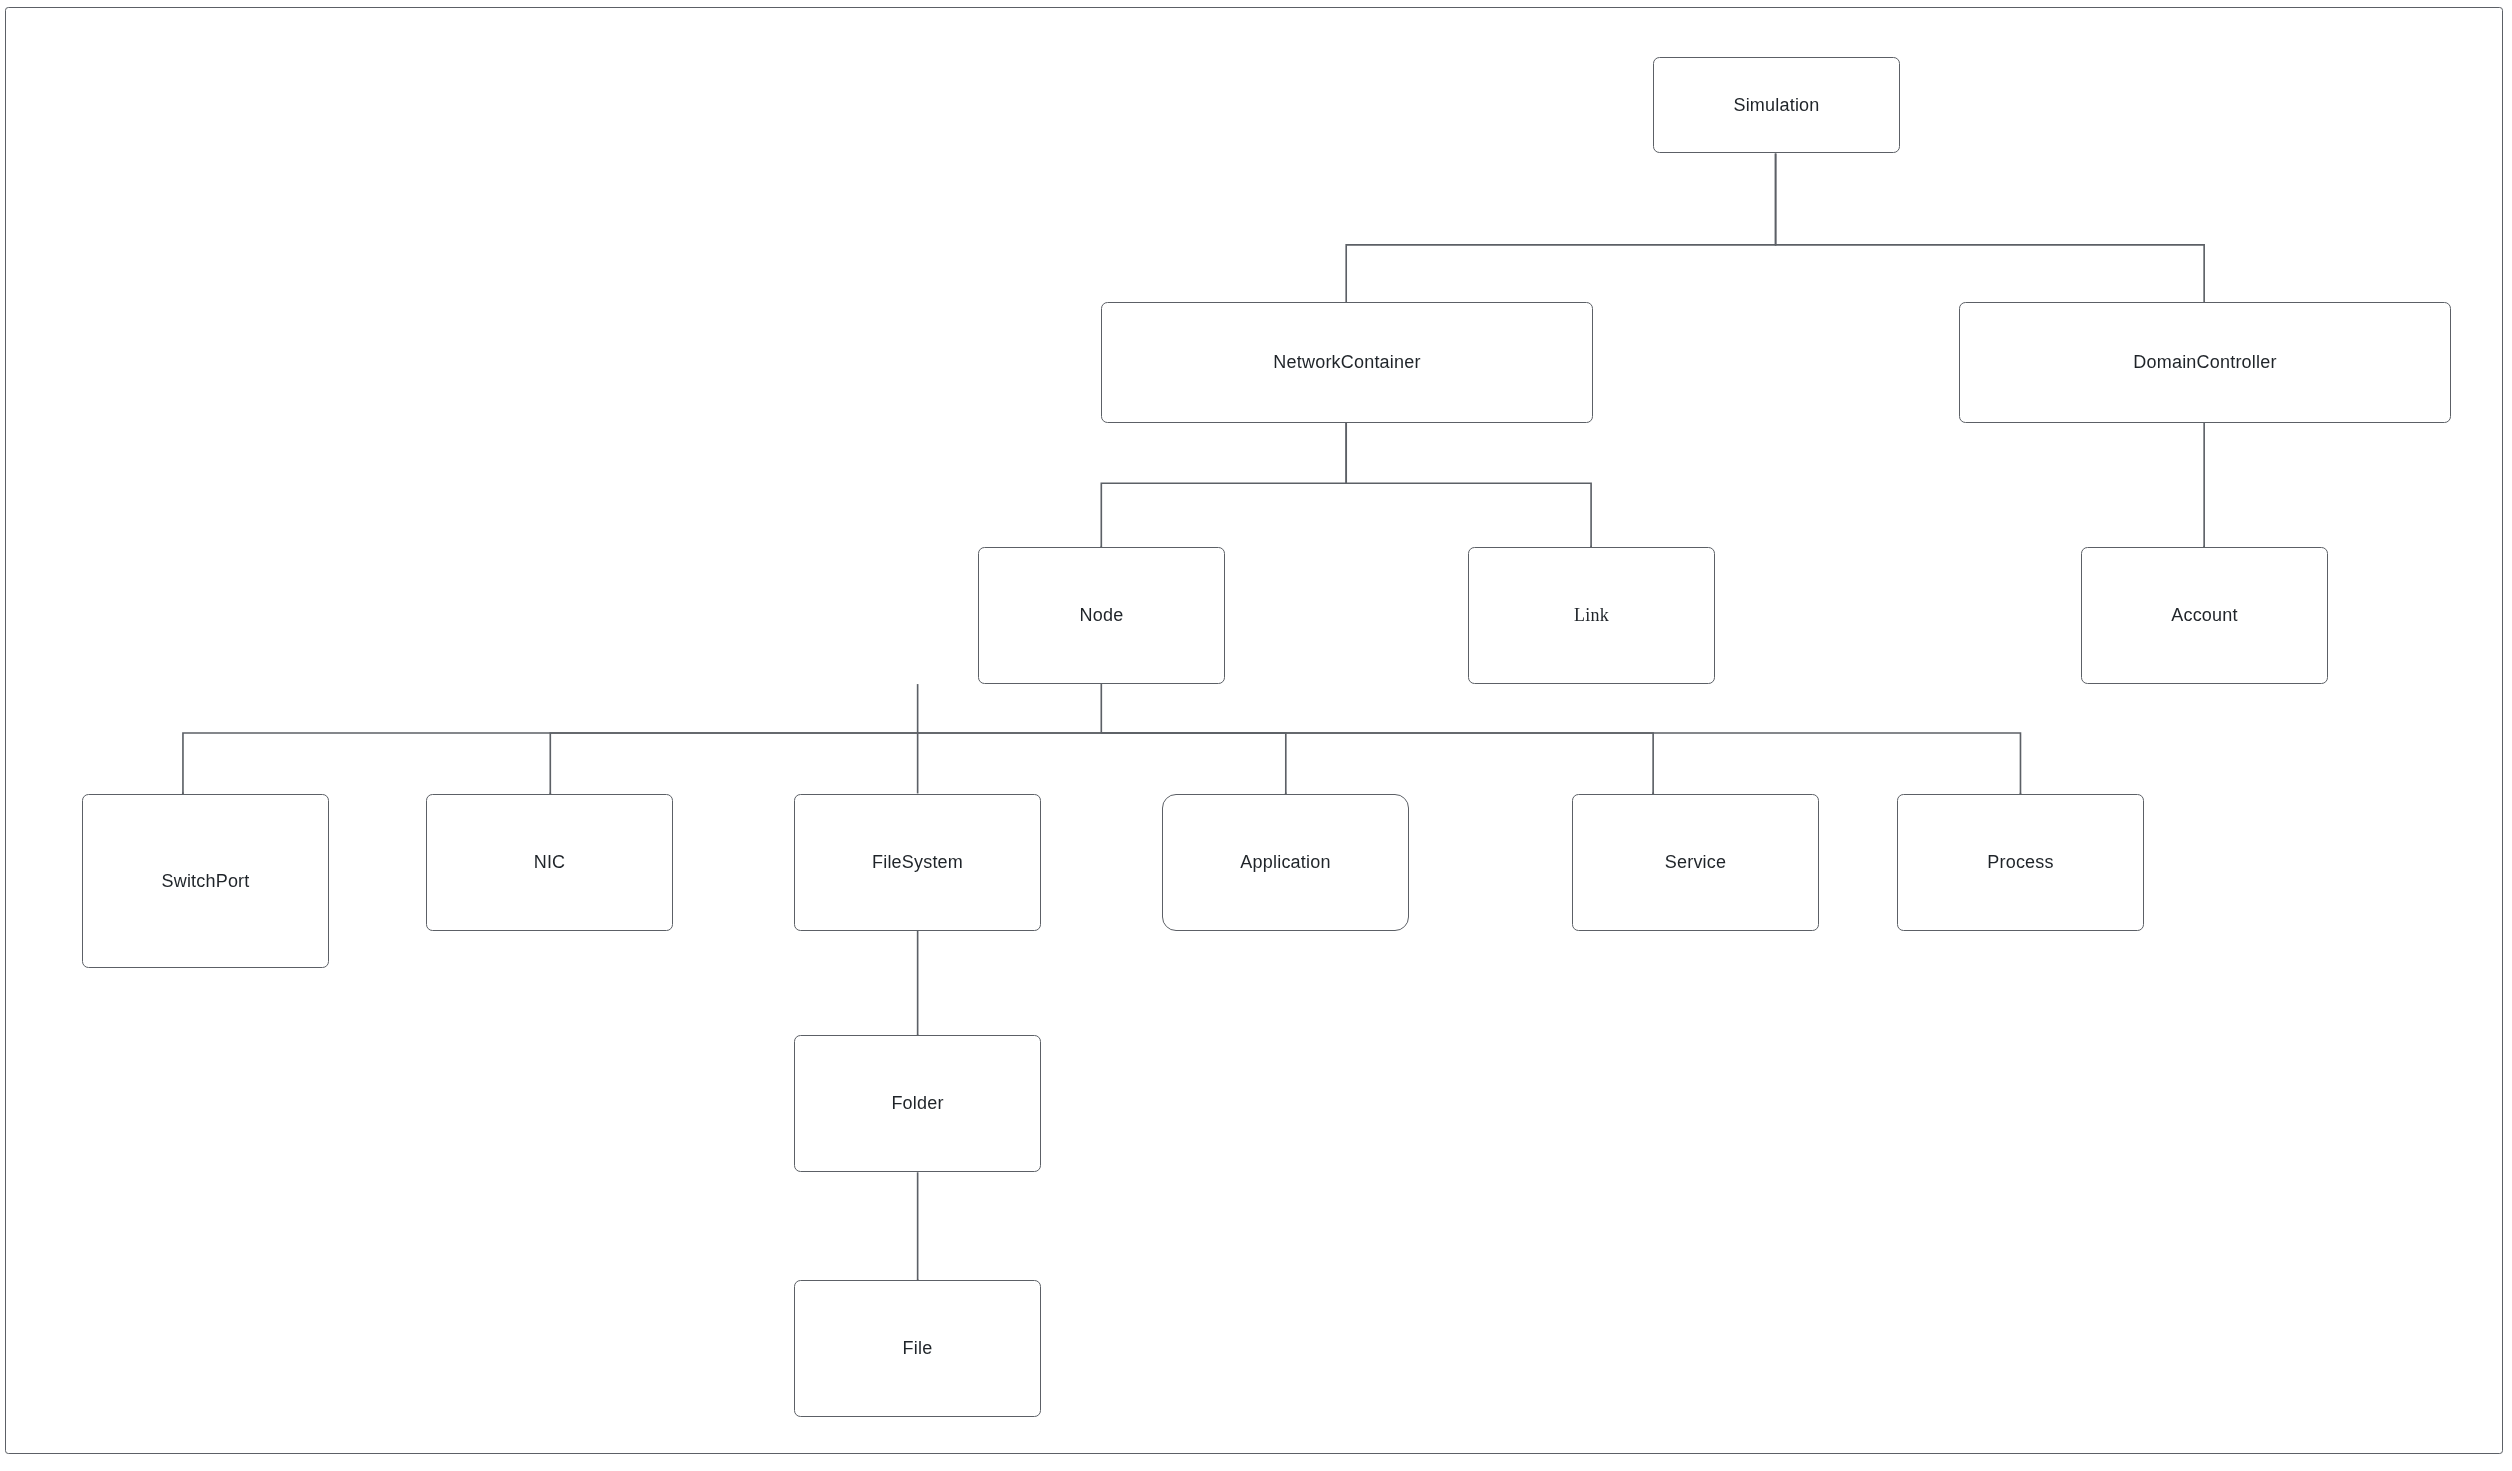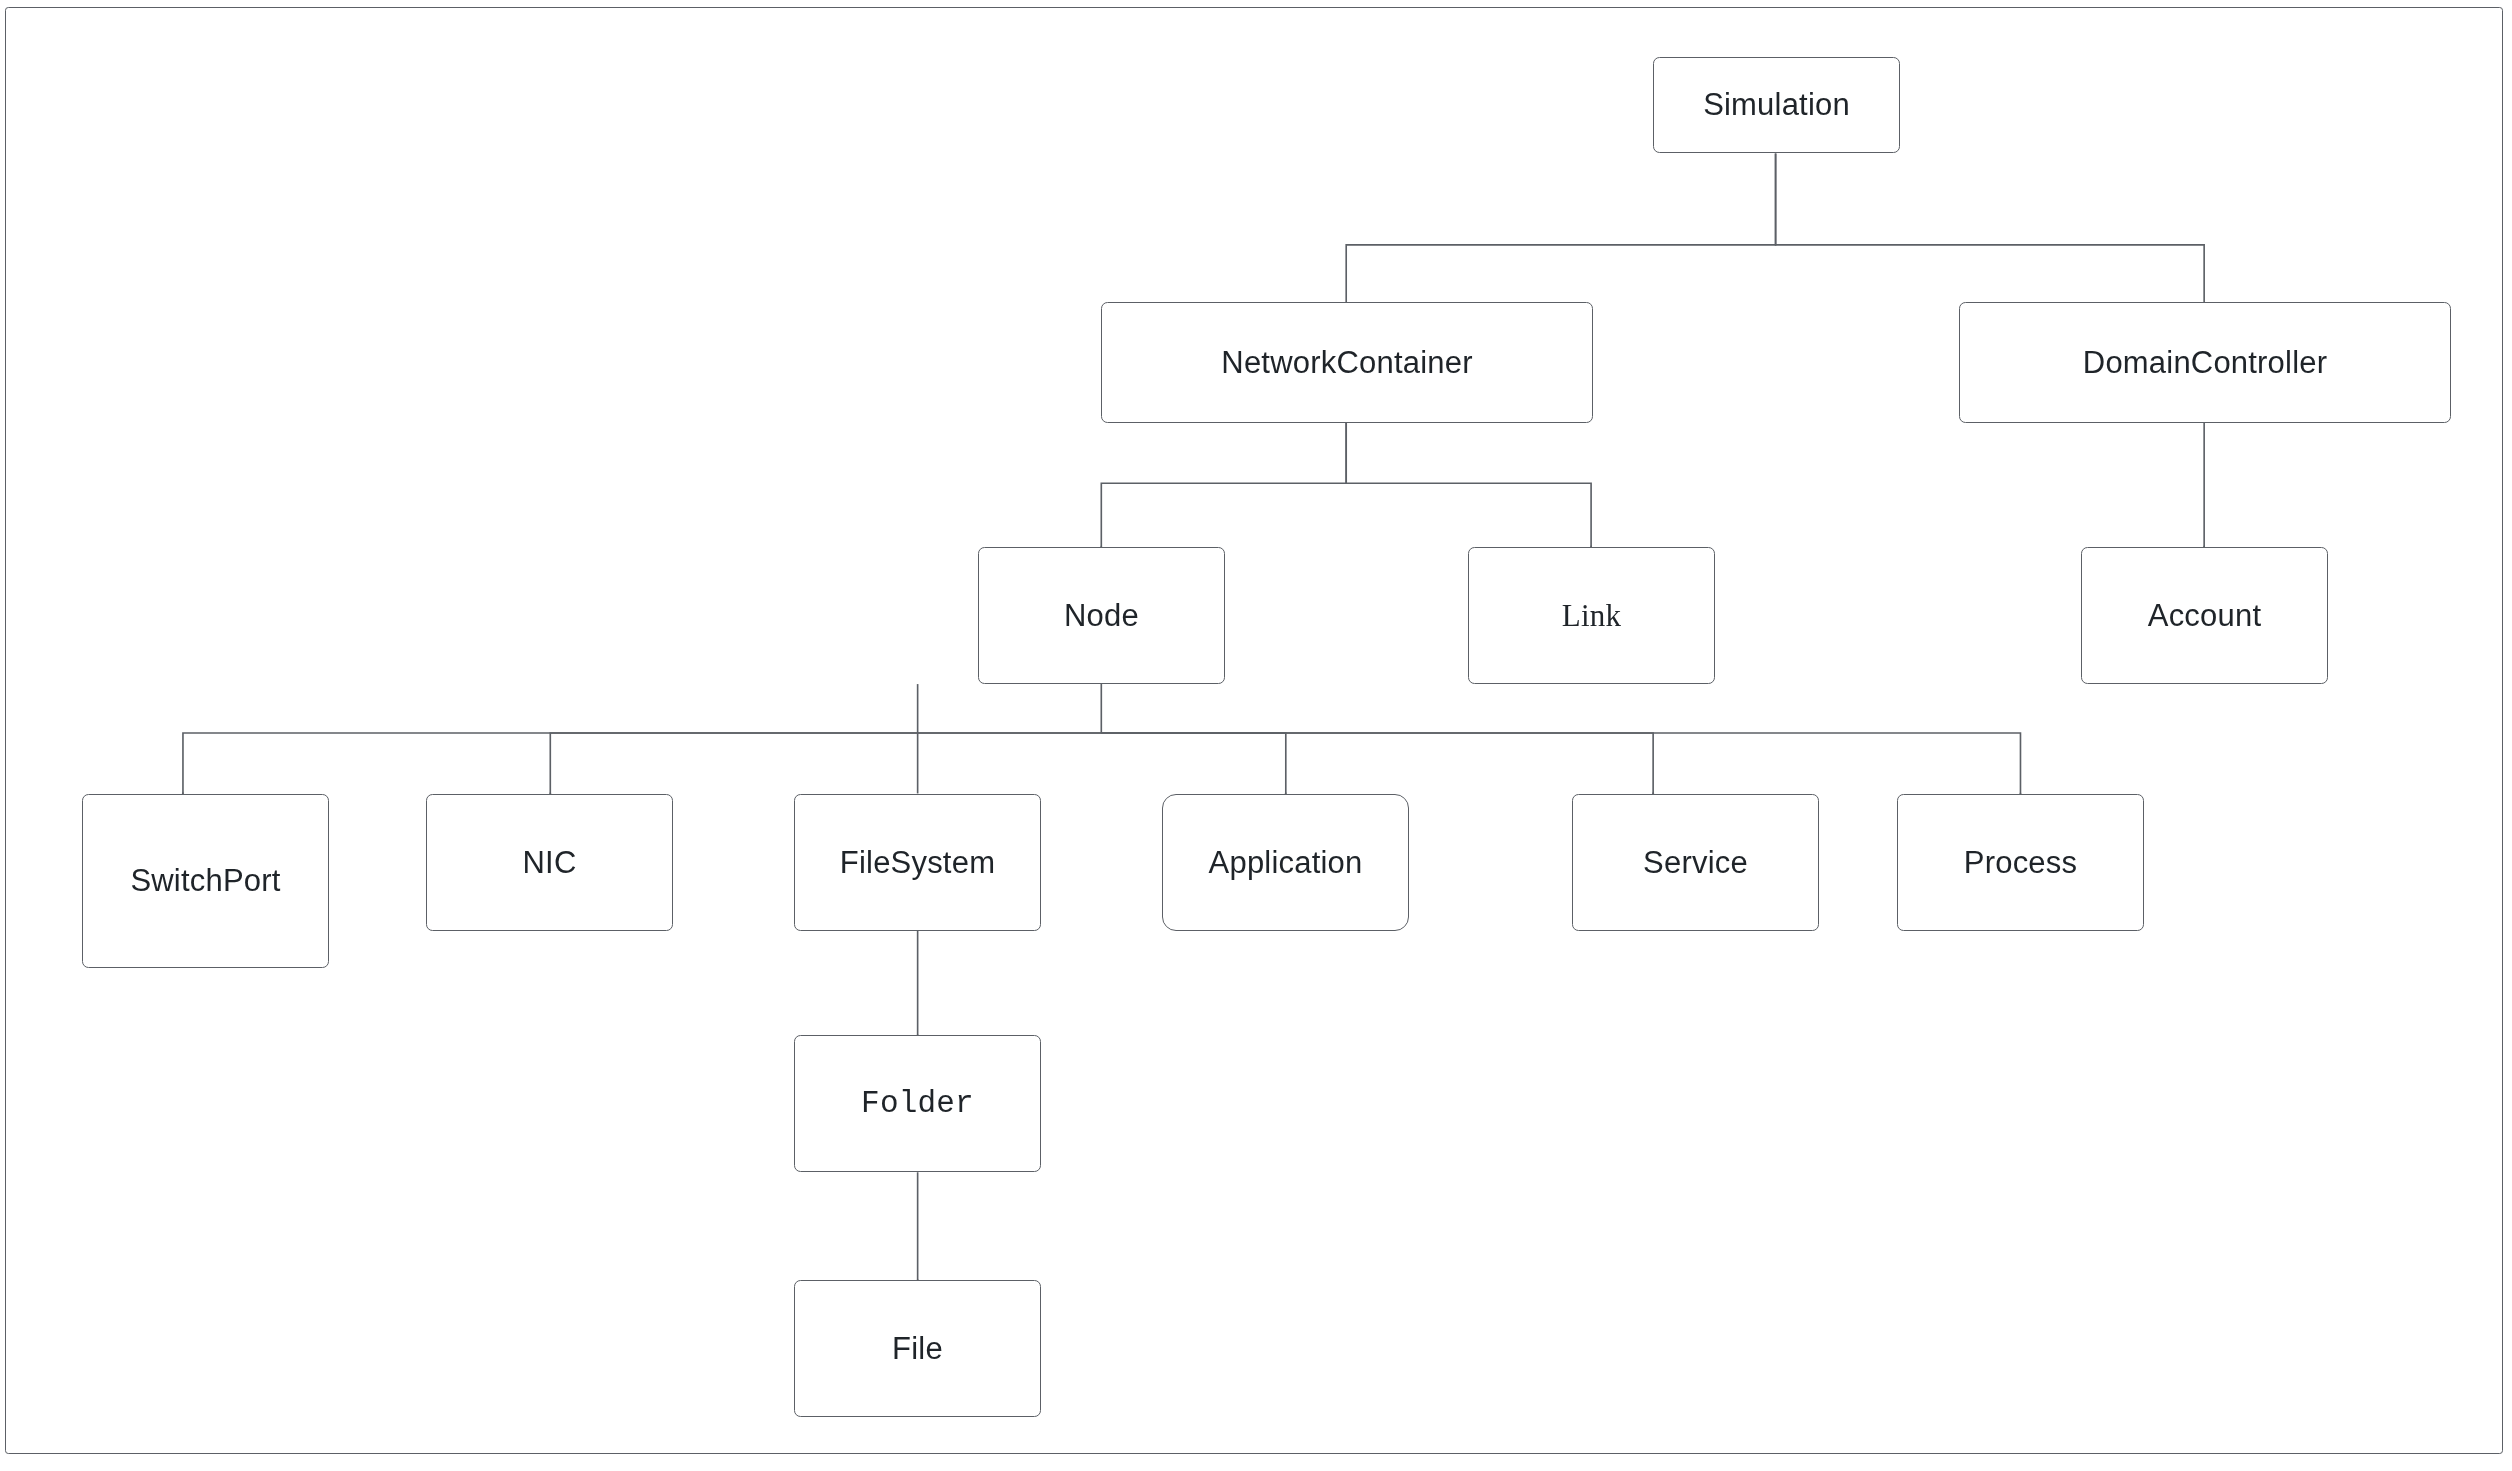--- a/index.html
+++ b/index.html
@@ -31,21 +31,21 @@
   .node-box {
     position: absolute;
     box-sizing: border-box;
     border: 1.6px solid #5c6066;
     border-radius: 6.5px;
     background: #ffffff;
     display: flex;
     align-items: center;
     justify-content: center;
     color: #1f2429;
-    font-size: 31px;
+    font-size: 18px;
     font-family: "Liberation Sans", sans-serif;
     letter-spacing: 0.2px;
     white-space: nowrap;
   }
   #edges {
     position: absolute;
     left: 0;
     top: 0;
     width: 2512px;
     height: 1471px;
@@ -105,16 +105,16 @@
   <div class="node-box" style="left:1959px; top:302px;  width:492px; height:121px;">DomainController</div>
   <div class="node-box" style="left:978px; top:547px;  width:247px; height:137px;">Node</div>
   <div class="node-box" style="left:1468px; top:547px;  width:247px; height:137px;font-family:Liberation Serif, serif;">Link</div>
   <div class="node-box" style="left:2081px; top:547px;  width:247px; height:137px;">Account</div>
   <div class="node-box" style="left:59px;   top:794px;  width:247px; height:174px;margin-left:23px;">SwitchPort</div>
   <div class="node-box" style="left:426px;  top:794px;  width:247px; height:137px;">NIC</div>
   <div class="node-box" style="left:794px;  top:794px;  width:247px; height:137px;">FileSystem</div>
   <div class="node-box" style="left:1162px; top:794px;  width:247px; height:137px;border-radius:14px;">Application</div>
   <div class="node-box" style="left:1530px; top:794px;  width:247px; height:137px;margin-left:42px;">Service</div>
   <div class="node-box" style="left:1897px; top:794px;  width:247px; height:137px;">Process</div>
-  <div class="node-box" style="left:794px;  top:1035px; width:247px; height:137px;font-family:Liberation Mono, monospace;">Folder</div>
+  <div class="node-box" style="left:794px;  top:1035px; width:247px; height:137px;">Folder</div>
   <div class="node-box" style="left:794px;  top:1280px; width:247px; height:137px;">File</div>
 </div>
 
 
 </body></html>

